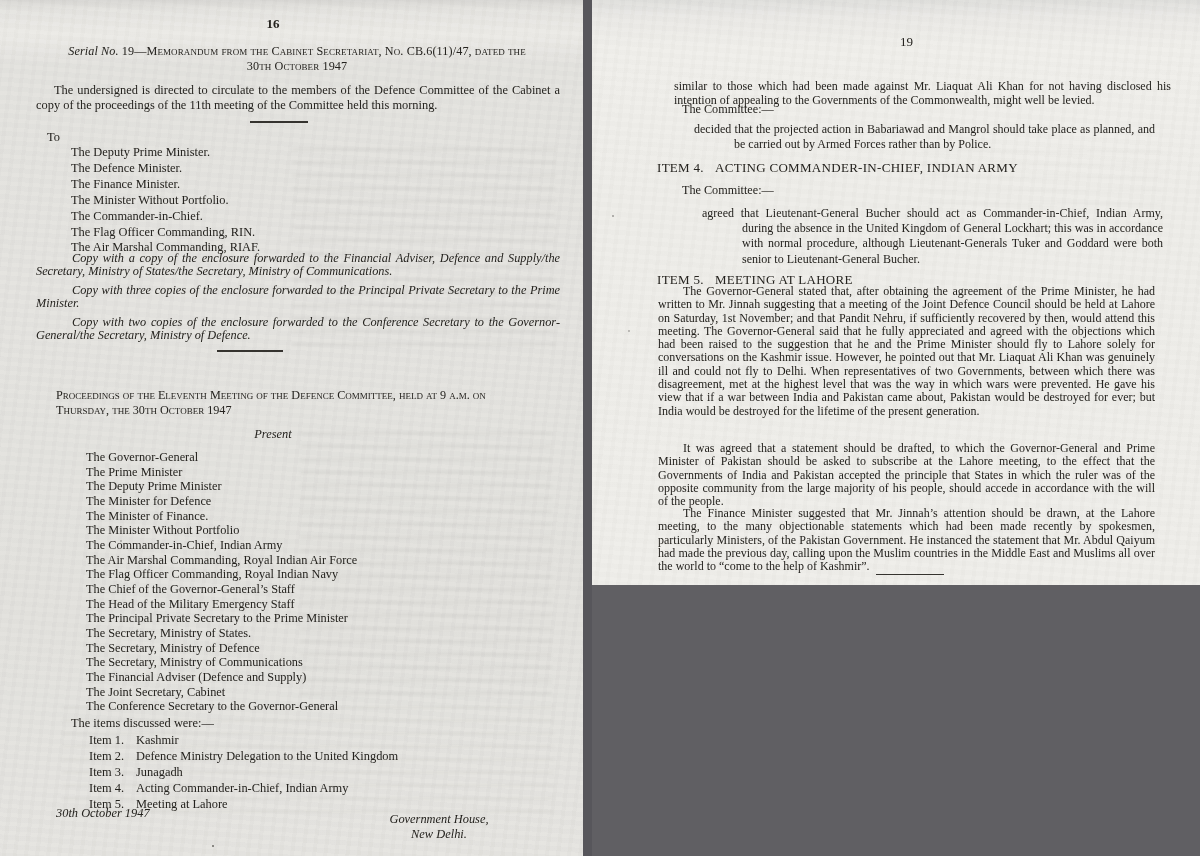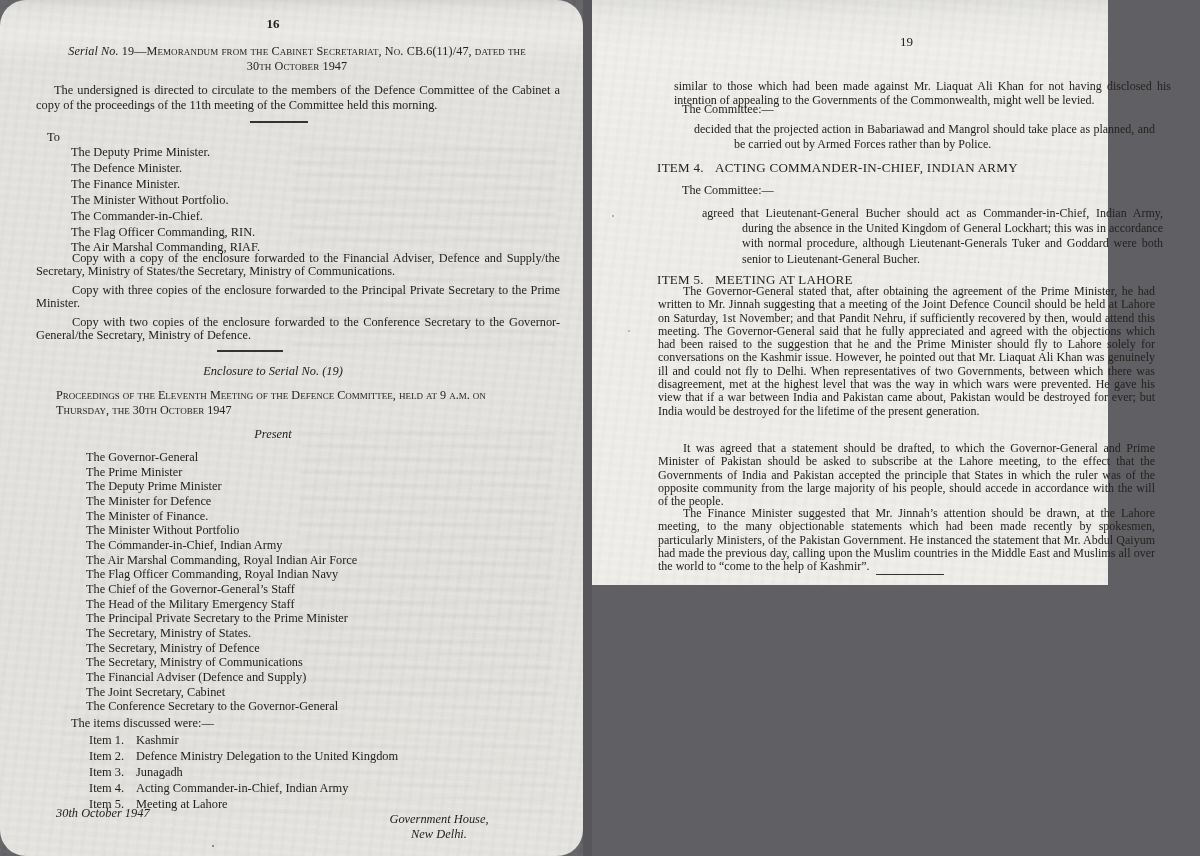--- a/index.html
+++ b/index.html
@@ -1,22 +1,22 @@
 <!DOCTYPE html>
 <html><head>
 <meta charset="utf-8">
 <style>
   html,body{margin:0;padding:0;background:#605f63;}
   .stage{position:relative;width:1200px;height:856px;overflow:hidden;
          background:#605f63;font-family:"Liberation Serif",serif;color:#24221e;}
   .page{position:absolute;top:0;}
   .page-left{left:0;width:583px;height:856px;
-     background:linear-gradient(180deg,#d7d6d3 0px,#e4e3df 10px,#ebeae6 34px,#e2e1dd 64px,#e3e2de 300px,#e1e0dc 620px,#e4e3df 100%);border-radius:26px;}
+     background:linear-gradient(180deg,#d7d6d3 0px,#e4e3df 10px,#ebeae6 34px,#e2e1dd 64px,#e3e2de 300px,#e1e0dc 620px,#e4e3df 100%);}
   .divider{position:absolute;left:583px;top:0;width:9px;height:856px;background:#57565b;}
-  .page-right{left:592px;width:516px;height:585px;
+  .page-right{left:592px;width:608px;height:585px;
      background:linear-gradient(180deg,#dededb 0px,#e9e8e5 16px,#efeeea 48px,#edecE8 200px,#eeede9 100%);}
   .tex{position:absolute;inset:0;pointer-events:none;opacity:.5;
      background:
        repeating-linear-gradient(97deg, rgba(255,255,255,.06) 0 7px, rgba(140,138,132,.05) 7px 11px),
        repeating-linear-gradient(184deg, rgba(150,148,142,.04) 0 5px, rgba(255,255,255,.05) 5px 9px);}
   .ghost{position:absolute;pointer-events:none;
      background:repeating-linear-gradient(180deg, rgba(110,107,100,.17) 0 3px, rgba(0,0,0,0) 3px 13px);
      filter:blur(1.4px);opacity:.4;}
   .speck{position:absolute;width:2px;height:2px;border-radius:50%;background:#4e4c47;opacity:.8;}
   .it{font-style:italic;}
@@ -25,21 +25,21 @@
   .rule{position:absolute;border-top:2px solid #35332f;height:0;}
 
   
   .lp-pageno{position:absolute;top:16px;left:0;width:546px;text-align:center;font-weight:bold;font-size:13px;}
   .lp-heading{position:absolute;top:44px;left:30px;width:534px;text-align:center;font-size:12.2px;line-height:14.5px;letter-spacing:.1px;}
   .lp-intro{position:absolute;top:83px;left:36px;width:524px;margin:0;font-size:12.4px;line-height:15px;text-indent:18px;}
   .rule1{top:121px;left:250px;width:58px;}
   .lp-to{position:absolute;top:130px;left:47px;font-size:12.4px;}
   .lp-tolist{position:absolute;top:145px;left:71px;font-size:12.4px;line-height:15.9px;}
   .lp-copy{position:absolute;top:252px;left:36px;width:524px;font-size:12.3px;line-height:13.4px;}
-  .lp-copy p{margin:0 0 5px 0;text-indent:36px;}
+  .lp-copy p{margin:0 0 5px 0;text-indent:36px;font-style:italic;}
   .rule2{top:350px;left:217px;width:66px;}
   .lp-enclosure{position:absolute;top:364px;left:36px;width:474px;text-align:center;font-size:12.4px;}
   .lp-proceedings{position:absolute;top:388px;left:56px;width:444px;font-size:12.2px;line-height:14.5px;}
   .lp-present-label{position:absolute;top:427px;left:36px;width:474px;text-align:center;font-size:12.4px;}
   .lp-present{position:absolute;top:450px;left:86px;font-size:12.3px;line-height:14.65px;}
   .lp-items-intro{position:absolute;top:716px;left:71px;font-size:12.4px;}
   .lp-items{position:absolute;top:732px;left:89px;font-size:12.4px;line-height:16.1px;}
   .lnum{display:inline-block;width:47px;}
   .lp-fdate{position:absolute;top:806px;left:56px;font-size:12.4px;}
   .lp-fplace{position:absolute;top:812px;left:368px;width:142px;text-align:center;font-size:12.4px;line-height:15px;}
@@ -98,21 +98,20 @@
     </div>
 
     <div class="lp-copy jus">
       <p>Copy with a copy of the enclosure forwarded to the Financial Adviser, Defence and Supply/the Secretary, Ministry of States/the Secretary, Ministry of Communications.</p>
       <p>Copy with three copies of the enclosure forwarded to the Principal Private Secretary to the Prime Minister.</p>
       <p>Copy with two copies of the enclosure forwarded to the Conference Secretary to the Governor-General/the Secretary, Ministry of Defence.</p>
     </div>
 
     <div class="rule rule2"></div>
 
-    <div class="lp-enclosure it">Enclosure to Serial No. (19)</div>
 
     <div class="lp-proceedings sc">Proceedings of the Eleventh Meeting of the Defence Committee, held at 9 a.m. on Thursday, the 30th October 1947</div>
 
     <div class="lp-present-label it">Present</div>
 
     <div class="lp-present">
       <div>The Governor-General</div>
       <div>The Prime Minister</div>
       <div>The Deputy Prime Minister</div>
       <div>The Minister for Defence</div>

